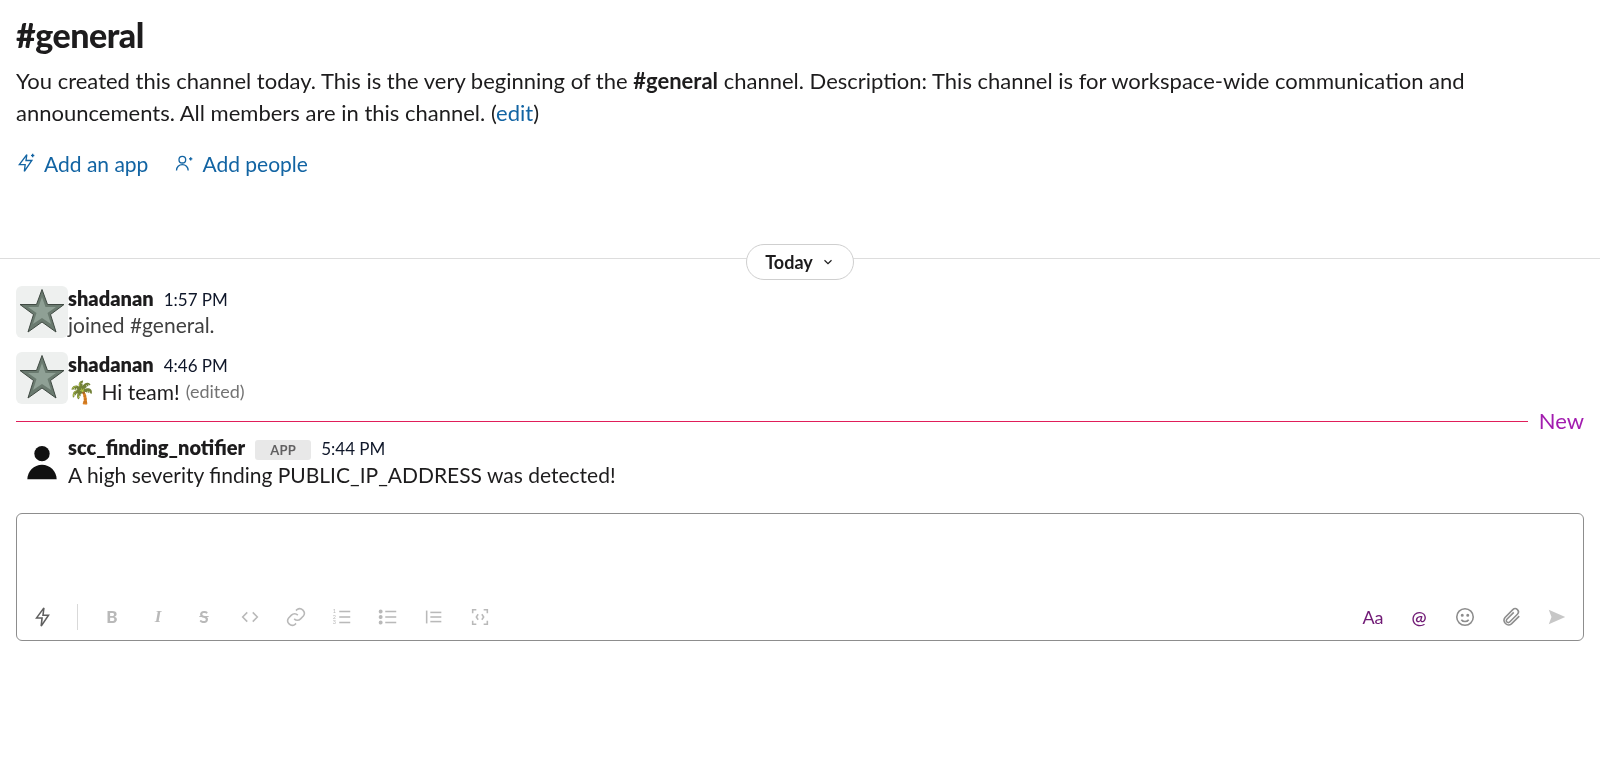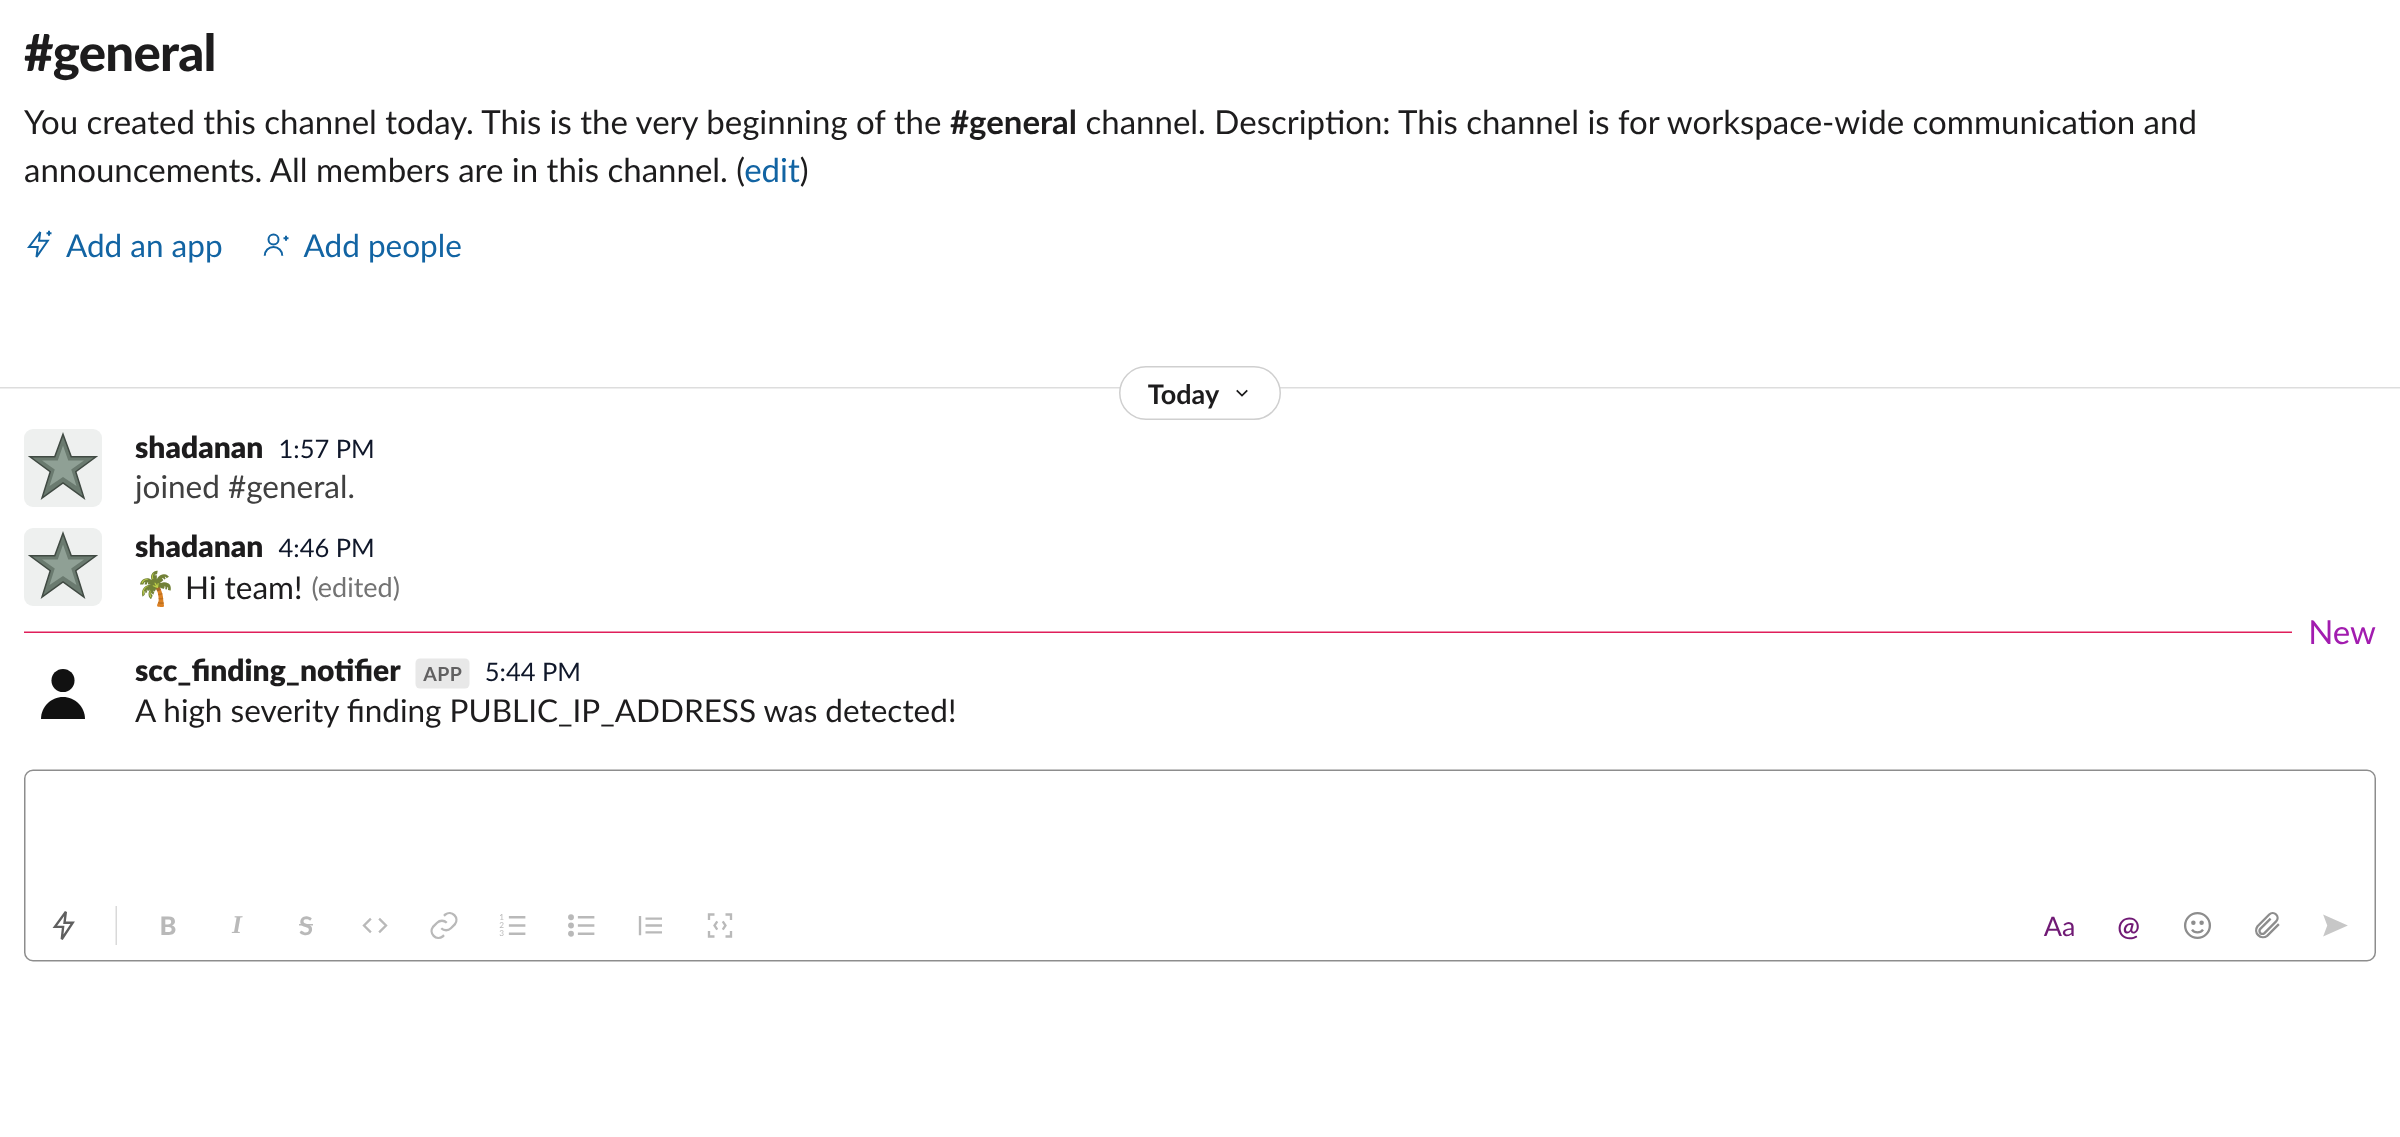--- a/index.html
+++ b/index.html
@@ -65,21 +65,21 @@
     font-weight: 700;
     display: inline-flex;
     align-items: center;
     gap: 8px;
     cursor: pointer;
   }
   .date-pill svg { width: 14px; height: 14px; stroke: #1d1c1d; stroke-width: 2; fill: none; }
   .messages { padding: 0 16px; }
   .message {
     display: flex;
-    gap: 22px;
+    gap: 0;
     padding: 6px 0 8px 0;
     position: relative;
     justify-content: flex-end;
   }
   .avatar {
     width: 52px;
     height: 52px;
     border-radius: 6px;
     flex: 0 0 52px;
     background: #888;
@@ -101,21 +101,21 @@
     gap: 10px;
   }
   .username { font-size: 20px; font-weight: 800; cursor: pointer; }
   .timestamp { font-size: 17px; color: #0f172a; cursor: pointer; }
   .app-badge {
     font-size: 13px;
     font-weight: 700;
     color: #616061;
     background: #e8e8e8;
     border-radius: 3px;
-    padding: 2px 5px;
+    padding: 2px 15px;
     letter-spacing: 0.3px;
   }
   .msg-text {
     font-size: 21px;
     color: #404040;
     margin-top: 2px;
     display: flex;
     align-items: center;
     gap: 6px;
   }

